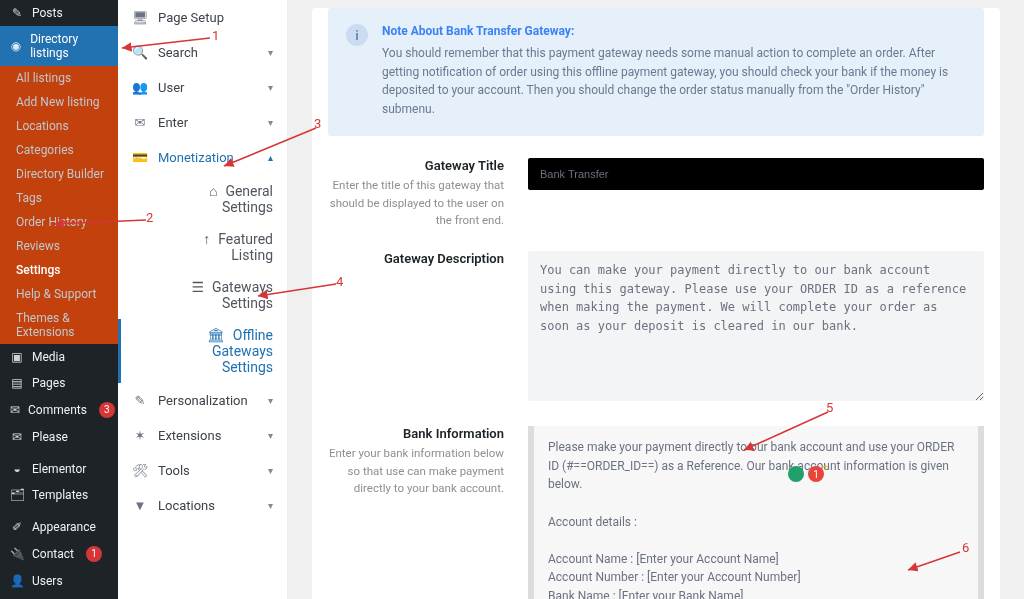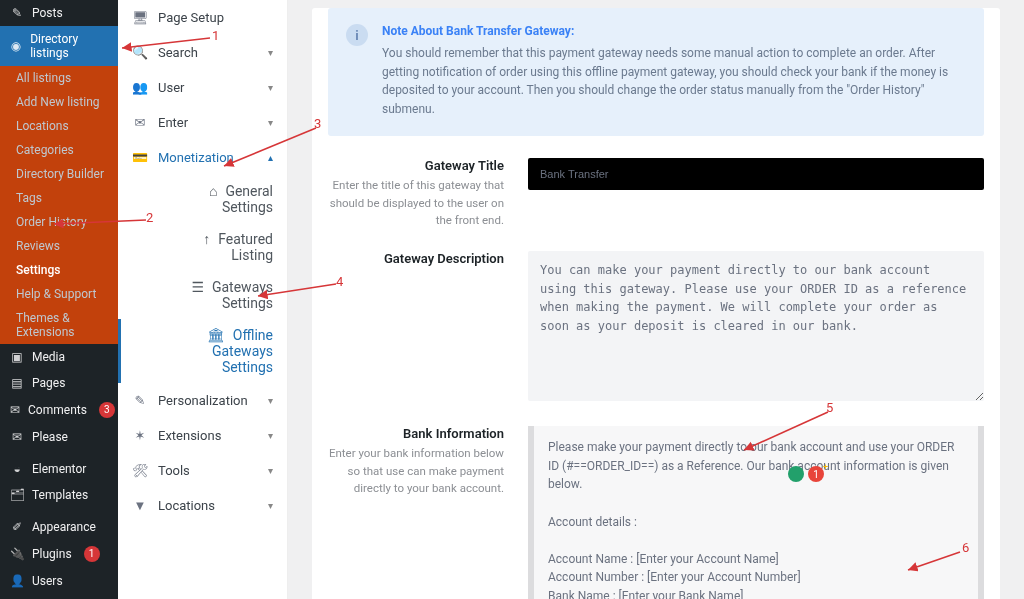--- a/index.html
+++ b/index.html
@@ -96,21 +96,21 @@
       <span class="ic">🗂</span>
       <span>Templates</span>
     </div>
   <div style="height:6px"></div>
   <div class="item">
       <span class="ic">✐</span>
       <span>Appearance</span>
     </div>
   <div class="item">
       <span class="ic">🔌</span>
-      <span>Plugins</span>
+      <span>Contact</span>
       <span class="badge">1</span>
     </div>
   <div class="item">
       <span class="ic">👤</span>
       <span>Users</span>
     </div>
   <div class="item"></div>
 
 </div>
 

